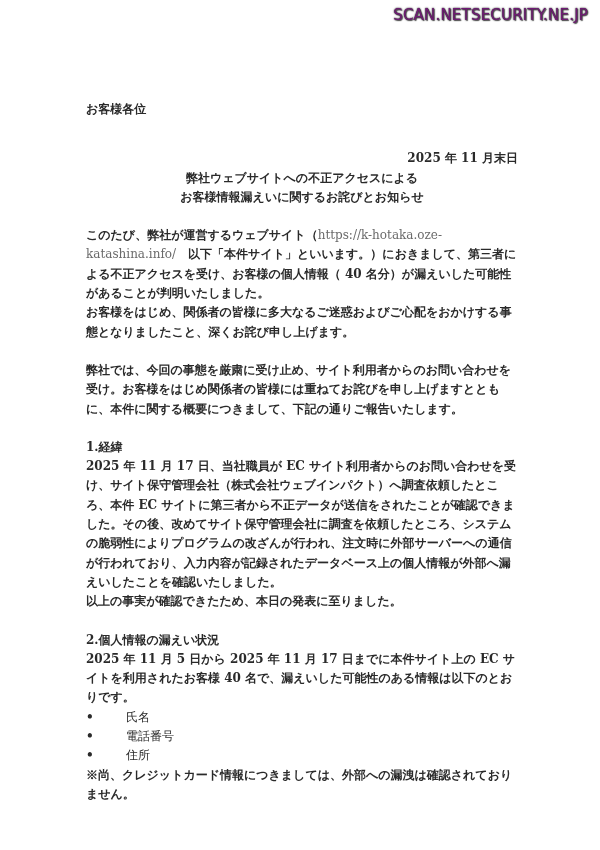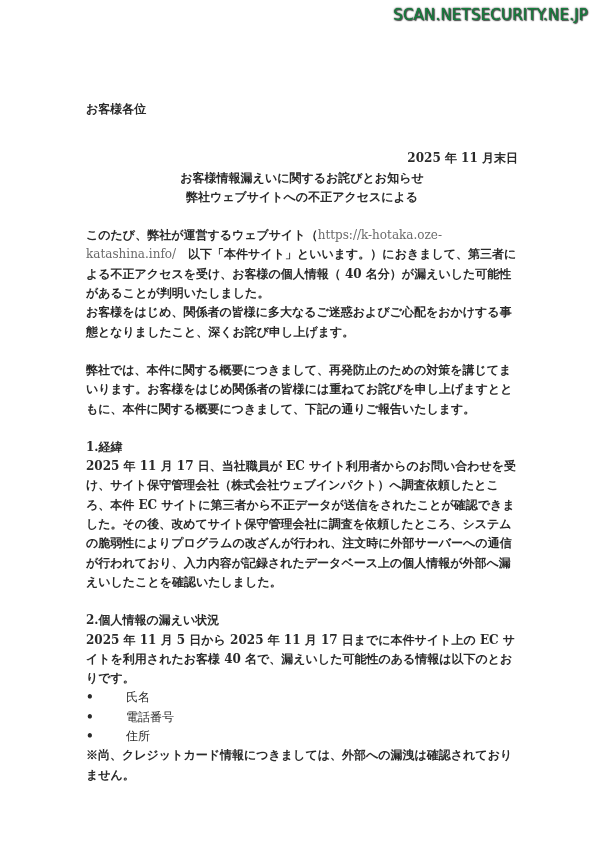--- a/index.html
+++ b/index.html
@@ -3,21 +3,21 @@
   <meta charset="utf-8">
   <style>
     html, body { margin: 0; padding: 0; }
     body {
       width: 600px; height: 850px; background: #ffffff; position: relative; overflow: hidden;
       font-family: "DejaVu Serif", "Liberation Serif", serif; color: #2a2a2a;
     }
     .watermark {
       position: absolute; top: 6px; right: 12px;
       font-family: "DejaVu Sans", "Liberation Sans", sans-serif;
-      font-size: 15px; color: #15803d; letter-spacing: 0.2px;
+      font-size: 15px; color: #701a75; letter-spacing: 0.2px;
       text-shadow: 0 0 2px #333, 0 0 1px #333, 1px 1px 1px #555;
     }
     .page {
       position: absolute; left: 86px; top: 100px; width: 432px;
       font-size: 12px; line-height: 19.3px; font-weight: bold;
     }
     .right { text-align: right; margin-top: 24px; }
     .center { text-align: center; }
     .gap { height: 19px; }
     .link { color: #6a6a6a; font-weight: normal; }
@@ -28,32 +28,33 @@
   </style>
 </head>
 <body>
 
 <div class="watermark">SCAN.NETSECURITY.NE.JP</div>
 
 <div class="page">
   <p>お客様各位</p>
   <div class="gap" style="height:6px"></div>
   <p class="right">2025 年 11 月末日</p>
+  <p class="center">弊社ウェブサイトへの不正アクセスによる</p>
   <p class="center">お客様情報漏えいに関するお詫びとお知らせ</p>
-  <p class="center">弊社ウェブサイトへの不正アクセスによる</p>
   <div class="gap"></div>
   <p>
     <span>このたび、弊社が運営するウェブサイト（</span><span class="link">https://k-hotaka.oze-katashina.info/</span><span>　以下「本件サイト」といいます。）におきまして、第三者による不正アクセスを受け、お客様の個人情報（ 40 名分）が漏えいした可能性があることが判明いたしました。</span>
   </p>
   <p>お客様をはじめ、関係者の皆様に多大なるご迷惑およびご心配をおかけする事態となりましたこと、深くお詫び申し上げます。</p>
   <div class="gap"></div>
-  <p>弊社では、本件に関する概要につきまして、再発防止のための対策を講じてまいります。お客様をはじめ関係者の皆様には重ねてお詫びを申し上げますとともに、本件に関する概要につきまして、下記の通りご報告いたします。</p>
+  <p>弊社では、今回の事態を厳粛に受け止め、サイト利用者からのお問い合わせを受け。お客様をはじめ関係者の皆様には重ねてお詫びを申し上げますとともに、本件に関する概要につきまして、下記の通りご報告いたします。</p>
   <div class="gap"></div>
   <p>1.経緯</p>
   <p>2025 年 11 月 17 日、当社職員が EC サイト利用者からのお問い合わせを受け、サイト保守管理会社（株式会社ウェブインパクト）へ調査依頼したところ、本件 EC サイトに第三者から不正データが送信をされたことが確認できました。その後、改めてサイト保守管理会社に調査を依頼したところ、システムの脆弱性によりプログラムの改ざんが行われ、注文時に外部サーバーへの通信が行われており、入力内容が記録されたデータベース上の個人情報が外部へ漏えいしたことを確認いたしました。</p>
+  <p>以上の事実が確認できたため、本日の発表に至りました。</p>
   <div class="gap"></div>
   <p>2.個人情報の漏えい状況</p>
   <p>2025 年 11 月 5 日から 2025 年 11 月 17 日までに本件サイト上の EC サイトを利用されたお客様 40 名で、漏えいした可能性のある情報は以下のとおりです。</p>
   <div class="bullet">
     <span class="dot">•</span>
     <span class="txt">氏名</span>
   </div>
   <div class="bullet">
     <span class="dot">•</span>
     <span class="txt">電話番号</span>

